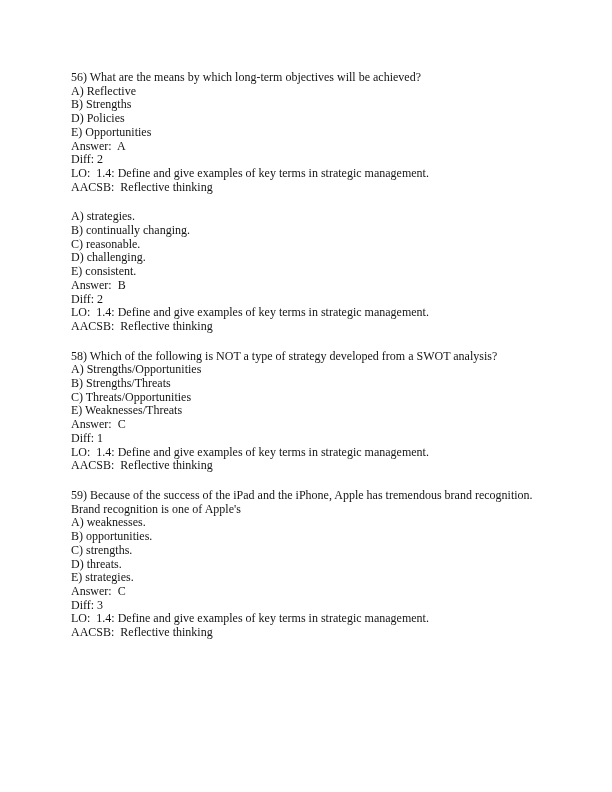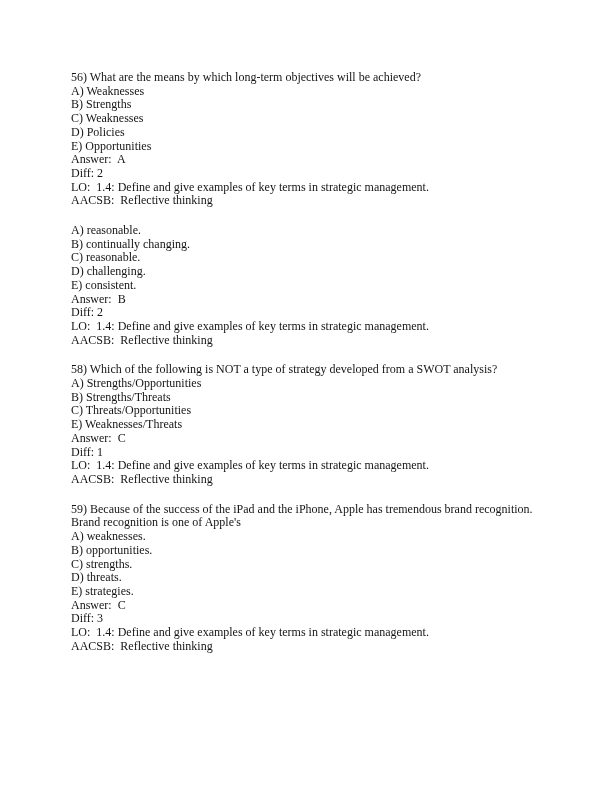--- a/index.html
+++ b/index.html
@@ -62,33 +62,32 @@
 </style>
 </head>
 <body>
 
 <div class="page">
 
   <div class="content">
 
     <div class="question-block">
       <div class="line">56) What are the means by which long-term objectives will be achieved?</div>
-      <div class="line">A) Weaknesses</div>
+      <div class="line">A) Reflective</div>
       <div class="line">B) Strengths</div>
-      <div class="line">C) Weaknesses</div>
       <div class="line">D) Policies</div>
       <div class="line">E) Opportunities</div>
       <div class="line">Answer:  A</div>
       <div class="line">Diff: 2</div>
       <div class="line">LO:  1.4: Define and give examples of key terms in strategic management.</div>
       <div class="line">AACSB:  Reflective thinking</div>
     </div>
 
     <div class="question-block">
-      <div class="line">A) reasonable.</div>
+      <div class="line">A) strategies.</div>
       <div class="line">B) continually changing.</div>
       <div class="line">C) reasonable.</div>
       <div class="line">D) challenging.</div>
       <div class="line">E) consistent.</div>
       <div class="line">Answer:  B</div>
       <div class="line">Diff: 2</div>
       <div class="line">LO:  1.4: Define and give examples of key terms in strategic management.</div>
       <div class="line">AACSB:  Reflective thinking</div>
     </div>
 

